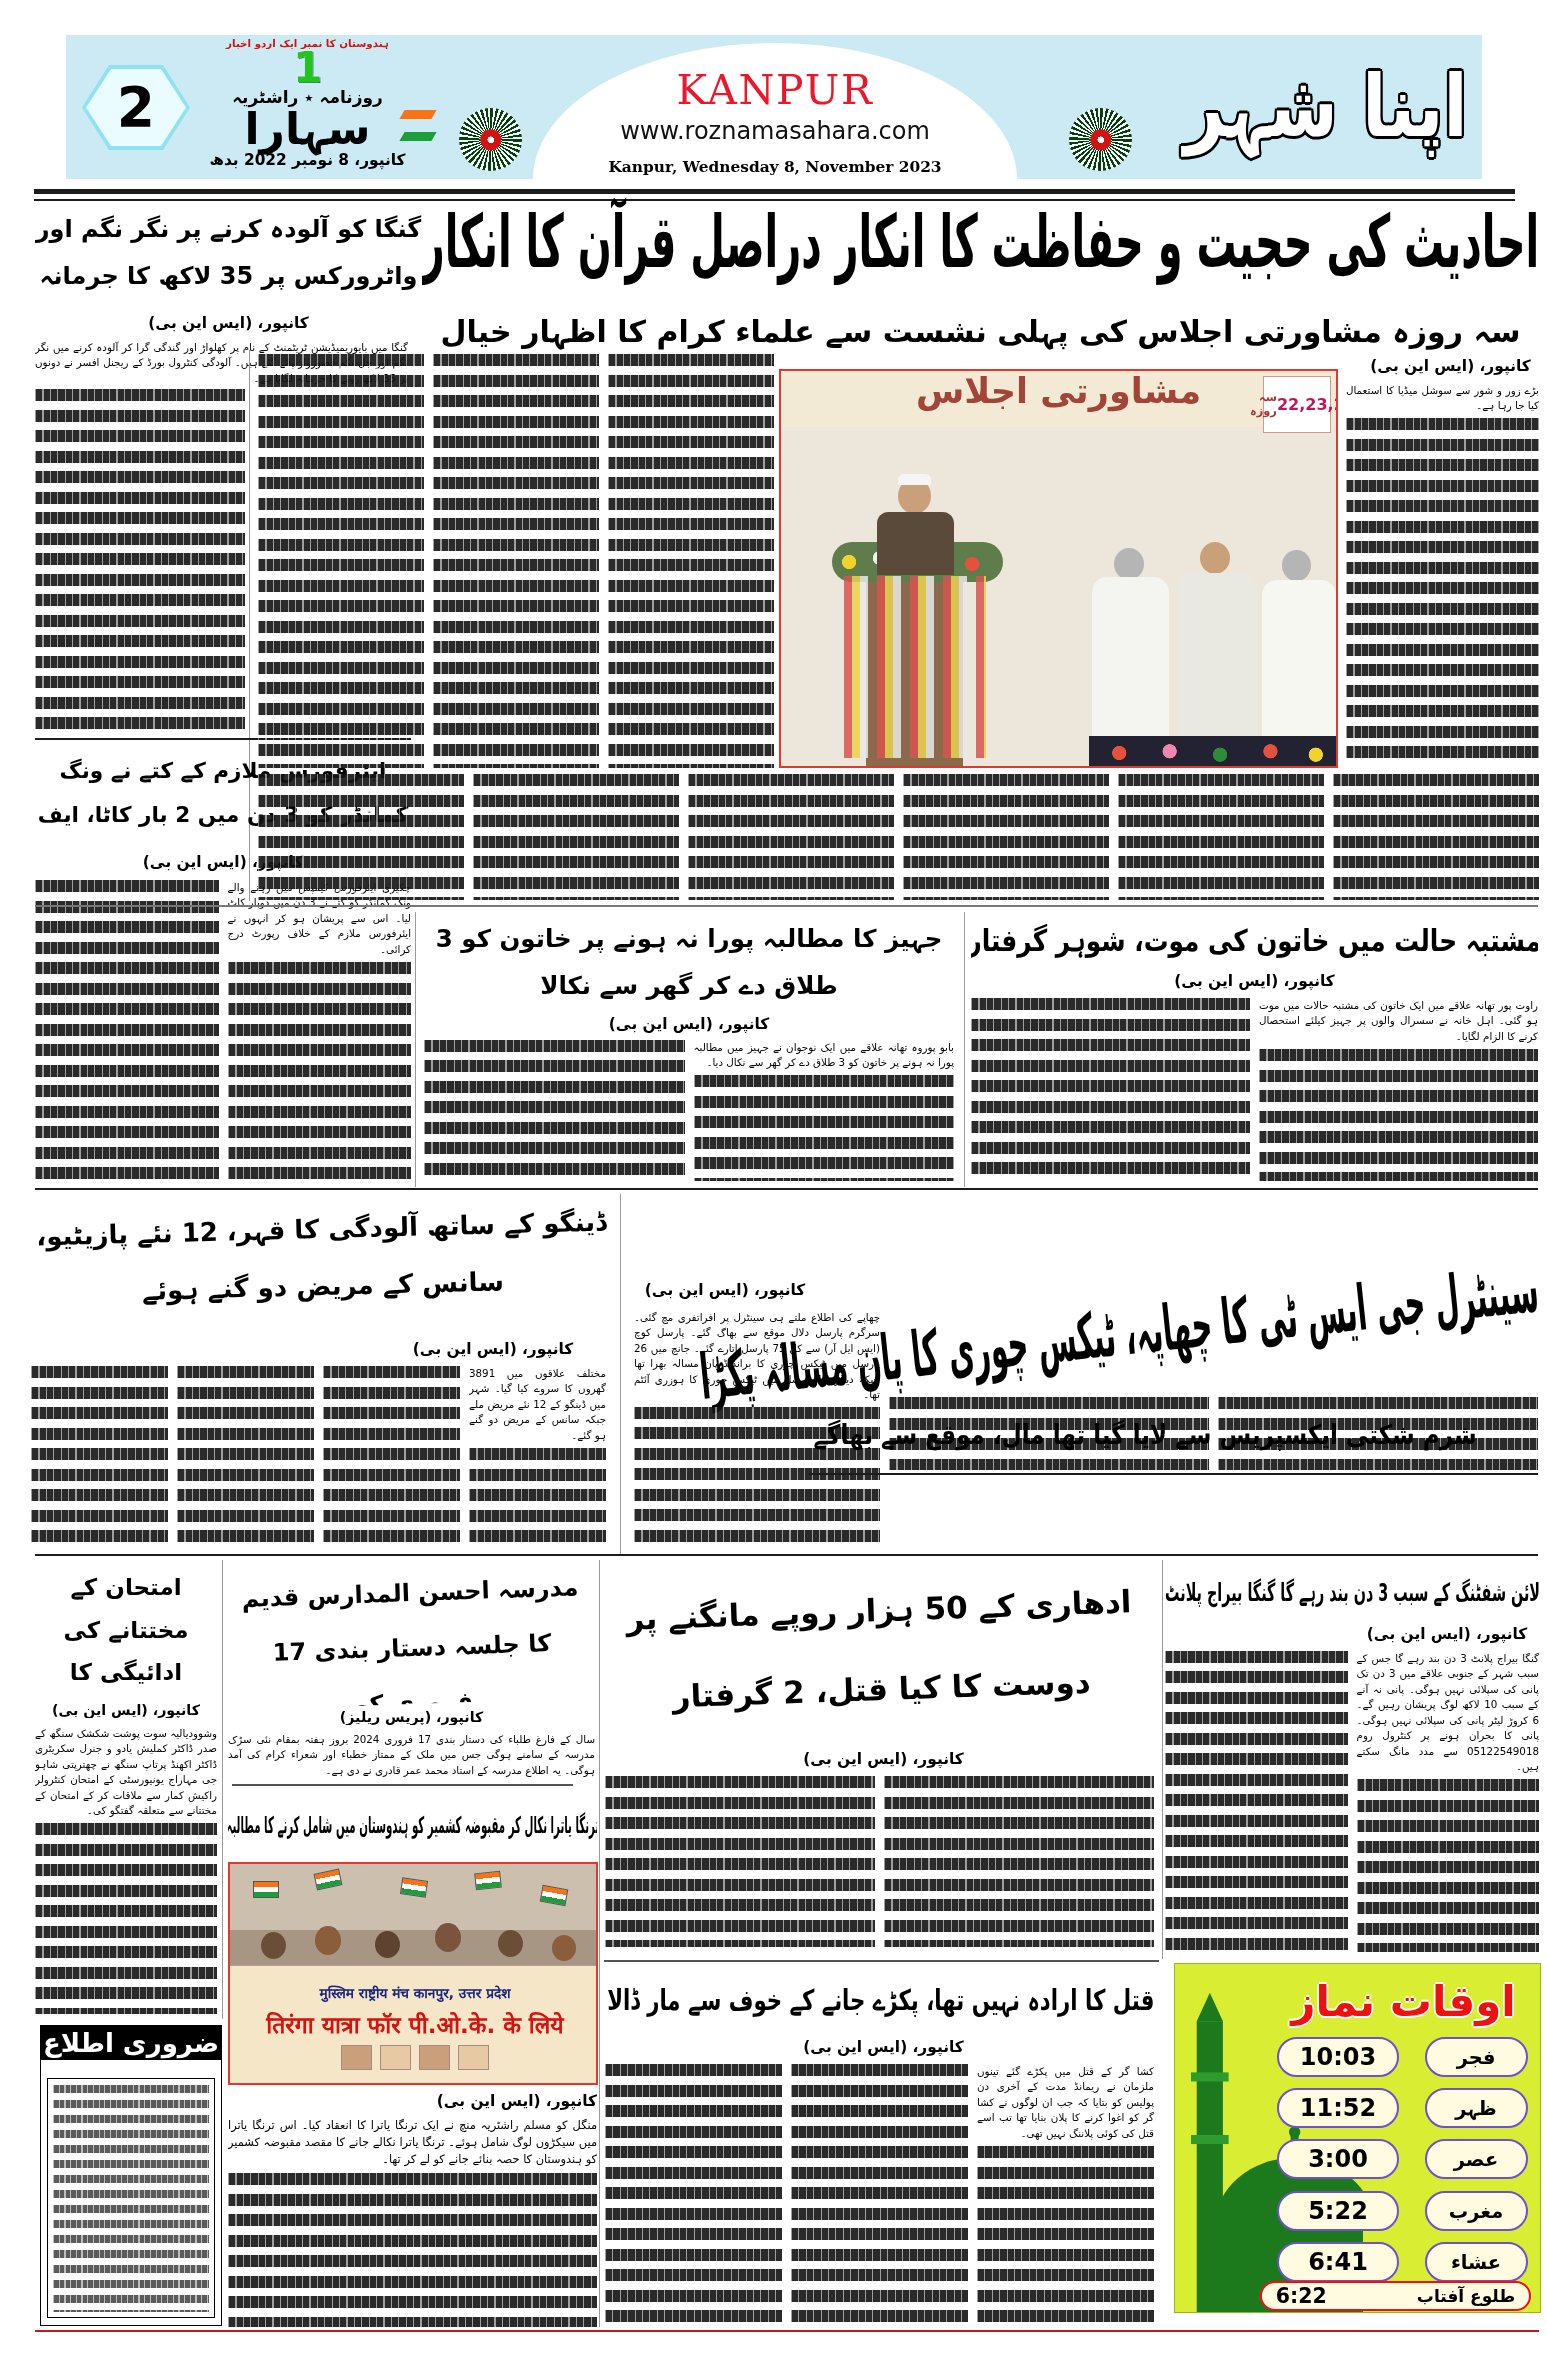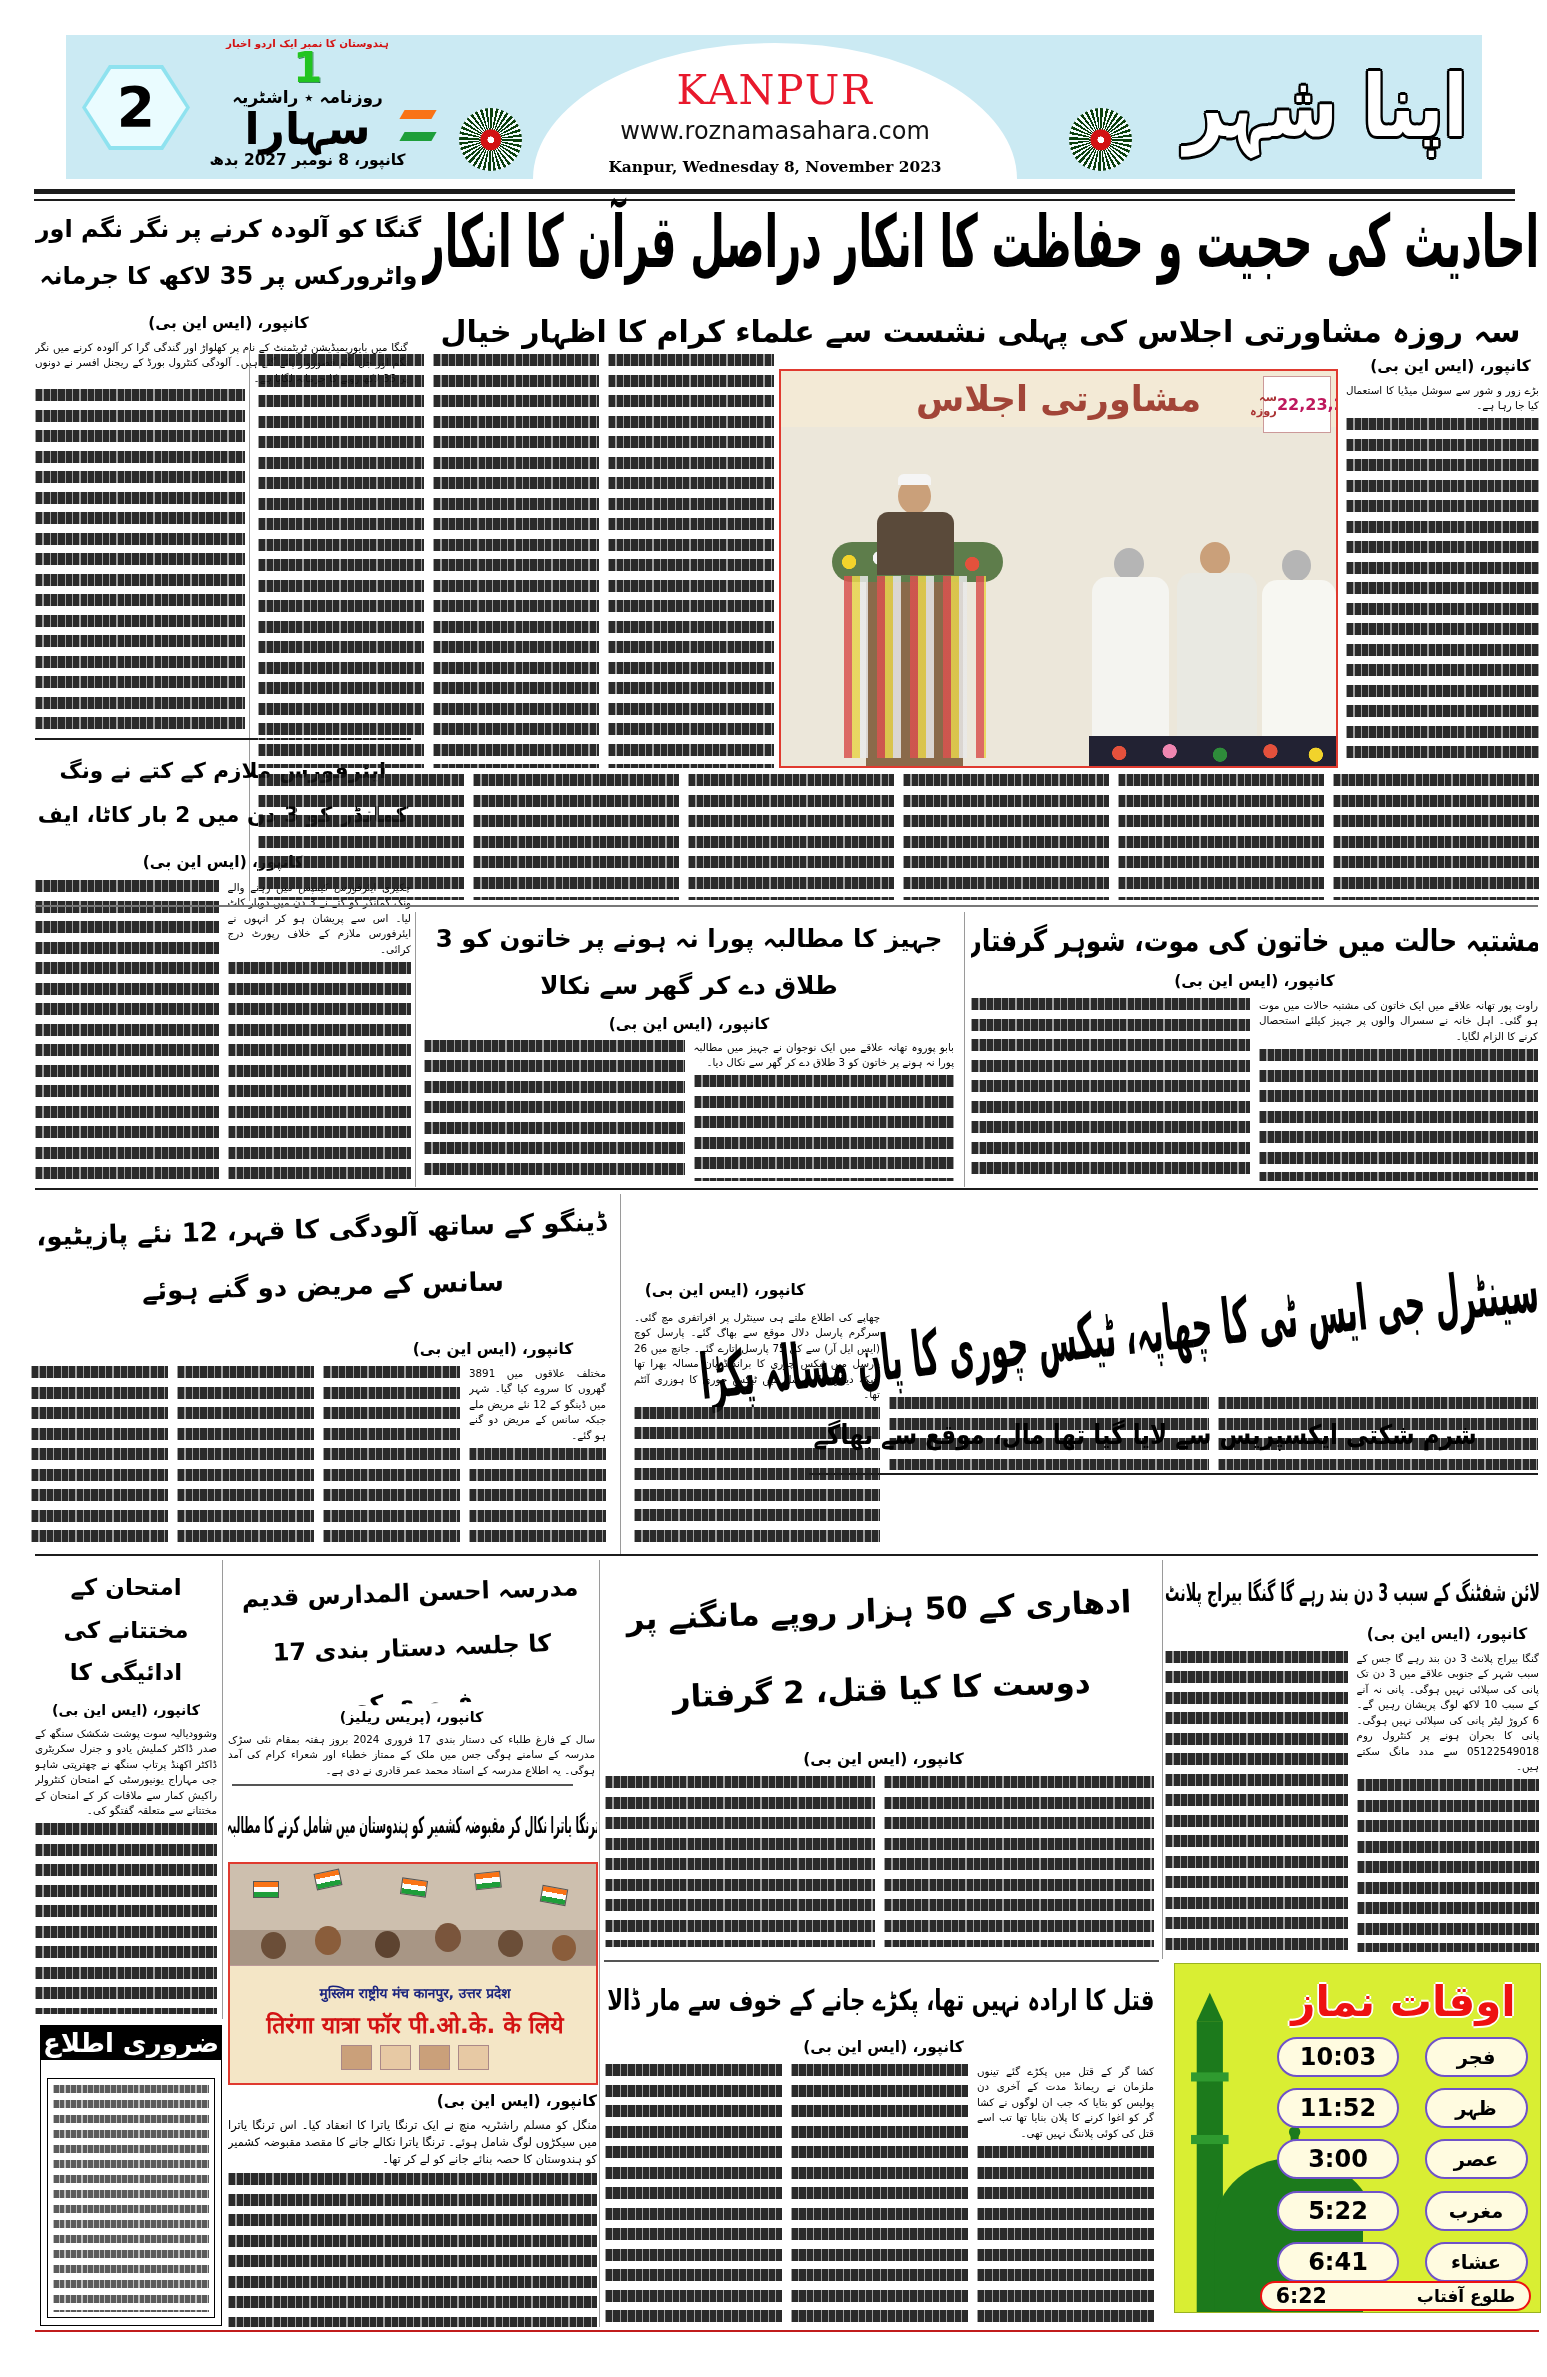--- a/index.html
+++ b/index.html
@@ -48,21 +48,21 @@
   <div class="abs" style="left:122px;top:2.3px;width:239px;height:139px;text-align:center">
     <div style="color:#d31212;font-weight:bold;font-size:10.3px;direction:rtl;white-space:nowrap;overflow:hidden">ہندوستان کا نمبر ایک اردو اخبار</div>
     <div style="color:#21c421;font-weight:bold;font-size:42px;line-height:.9;
                 text-shadow:0 0 1.7px #fff,1.1px 1.1px 0 #063">1</div>
     <div style="font-weight:bold;font-size:17px;direction:rtl;white-space:nowrap">روزنامہ ٭ راشٹریہ</div>
     <div style="position:relative">
       <span style="font-weight:900;font-size:44px;line-height:1;direction:rtl;display:inline-block">سہارا</span>
       <span style="position:absolute;right:-6.8px;top:3.4px;width:32px;height:9px;background:#f97316;transform:skewX(-30deg)"></span>
       <span style="position:absolute;right:-6.8px;top:25px;width:32px;height:9px;background:#1e9e3a;transform:skewX(-30deg)"></span>
     </div>
-    <div style="font-weight:bold;font-size:15.4px;direction:rtl;white-space:nowrap">کانپور، 8 نومبر 2027 بدھ</div>
+    <div style="font-weight:bold;font-size:15.4px;direction:rtl;white-space:nowrap">کانپور، 8 نومبر 2022 بدھ</div>
   </div>
 
   <div class="star" style="left:393px;top:73px;width:63px;height:63px">
       <i></i>
     </div>
   <div class="star" style="left:1003px;top:73px;width:63px;height:63px">
       <i></i>
     </div>
 
   <div class="abs" style="left:467px;top:8px;width:484px;height:136px;background:#fff;
@@ -111,21 +111,21 @@
 
 <div class="abs hl" style="left:422px;top:174px;width:1117px;height:134px;display:flex;align-items:center;justify-content:center">
   <span class="fit" style="font-size: 73px; transform-origin: center center; transform: scaleX(0.547);">احادیث کی حجیت و حفاظت کا انکار دراصل قرآن کا انکار</span>
 </div>
 <div class="abs hl" style="left:422px;top:312px;width:1117px;height:38px;display:flex;align-items:center;justify-content:center">
   <span class="fit" style="font-size: 30px; transform-origin: center center;">سہ روزہ مشاورتی اجلاس کی پہلی نشست سے علماء کرام کا اظہار خیال</span>
 </div>
 <div class="by" style="left:1362px;top:357px;width:177px">کانپور، (ایس این بی)</div>
 
 <div class="abs" style="left:779px;top:369px;width:559px;height:399px;border:2.8px solid #e03a2f;background:#ece7da;overflow:hidden">
-  <div class="abs" style="left:0;top:0;width:100%;height:56px;background:#f3ead6;display:flex;align-items:center;justify-content:center">
+  <div class="abs" style="left:0;top:0;width:100%;height:56px;background:#f3ead6;display:flex;align-items:flex-start;justify-content:center">
     <span style="font-weight:900;font-size:35px;color:#a24538;direction:rtl;letter-spacing:3.4px">مشاورتی اجلاس</span>
     <div class="abs" style="right:4.6px;top:4.6px;width:68px;height:57px;background:#fff;border:1.1px solid #c99;
                 display:flex;flex-direction:row;align-items:center;justify-content:center">
       <span style="color:#a33;font-weight:bold;font-size:11.4px;direction:rtl">سہ روزہ</span>
       <span style="color:#be185d;font-weight:bold;font-size:16px">22,23,2</span>
     </div>
   </div>
 
   <div class="abs" style="left:85px;top:188px;width:97px;height:211px;background:#8a6a4a"></div>
   <div class="abs" style="left:51px;top:171px;width:171px;height:40px;border-radius:23px;

